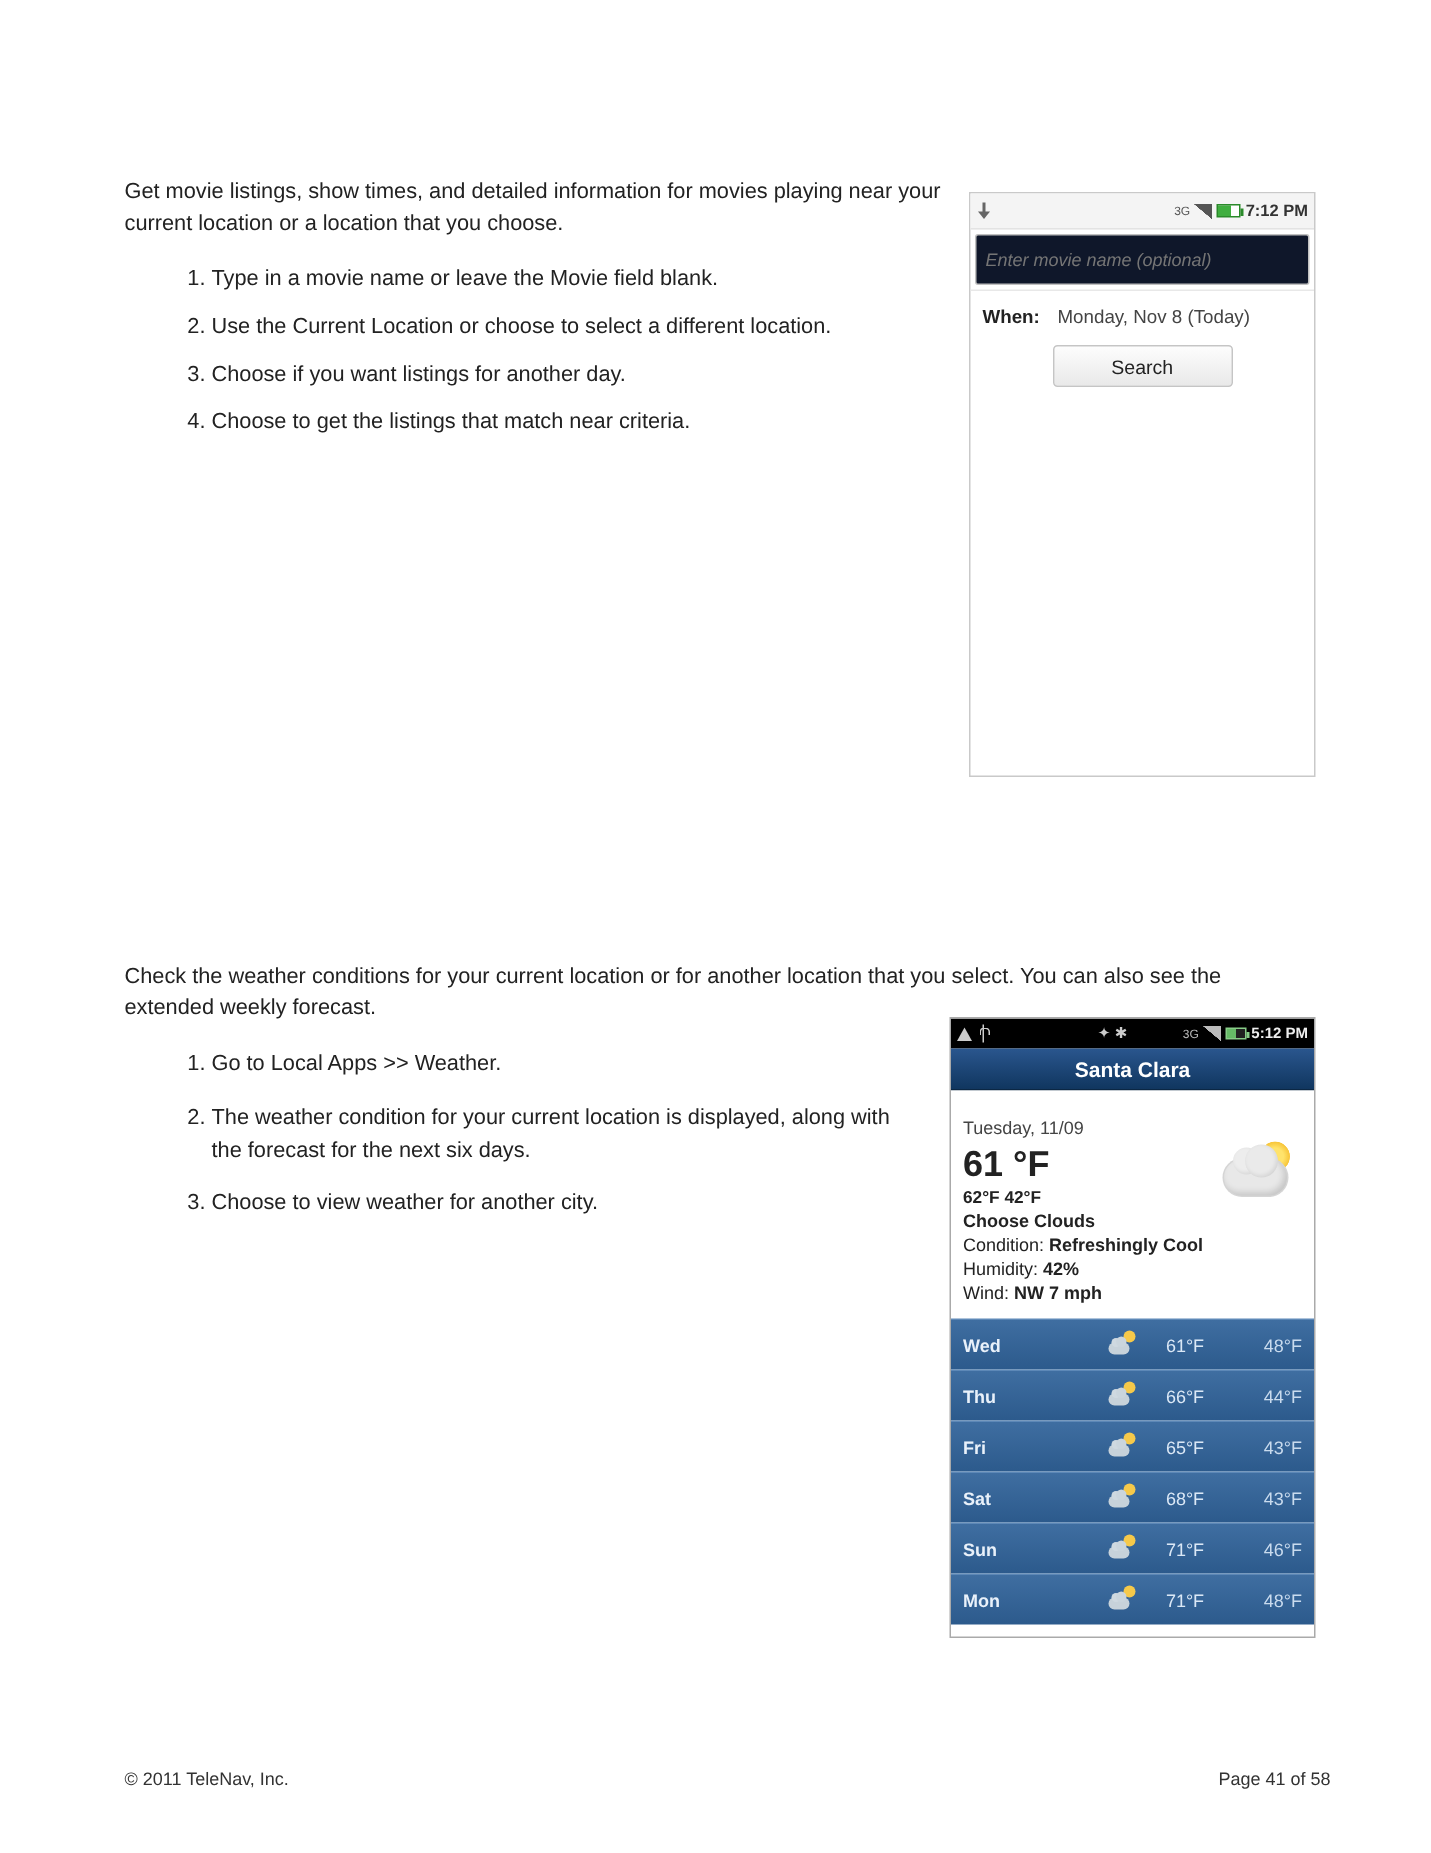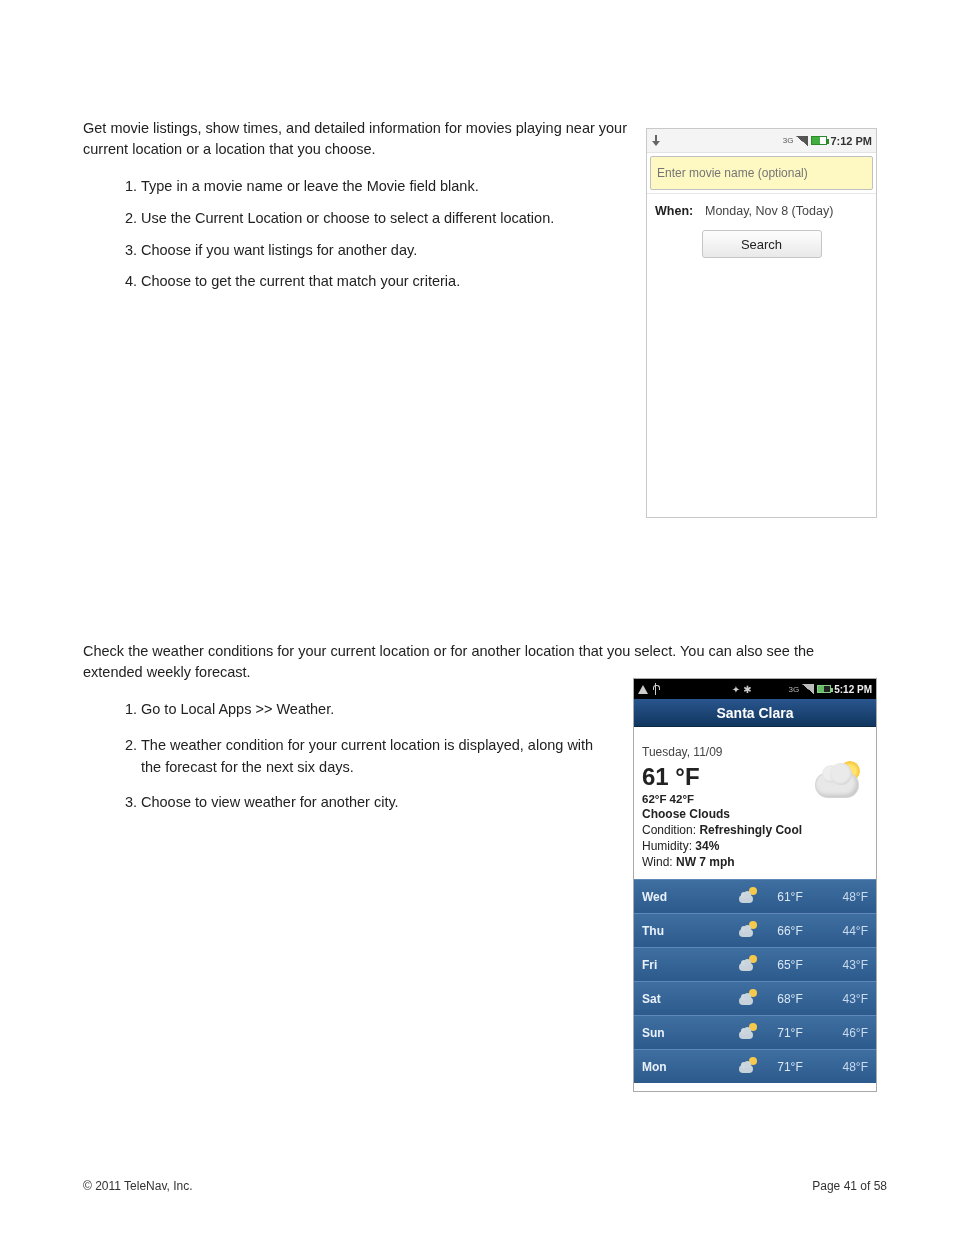--- a/index.html
+++ b/index.html
@@ -20,21 +20,21 @@
     height: 24px; background: #f4f4f4; border-bottom: 1px solid #e3e3e3;
     display: flex; align-items: center; justify-content: space-between;
     padding: 0 4px; font-size: 11px; color: #333;
   }
   .pm-status .left { display: flex; align-items: center; gap: 2px; }
   .pm-status .right { display: flex; align-items: center; gap: 3px; }
   .pm-status .time { font-weight: bold; font-size: 11px; }
   .pm-input-wrap { padding: 3px 3px; border-bottom: 1px solid #e8e8e8; }
   .pm-input {
     width: 100%; height: 24px; border: 1px solid #c0c0c0; border-radius: 2px;
-    padding: 16px 6px; font-size: 12px; color: #888; background: #fef9c3;
+    padding: 16px 6px; font-size: 12px; color: #888; background: #0f172a; font-style: italic;
   }
   .pm-row { display: flex; align-items: center; padding: 10px 8px 6px 8px; font-size: 12.5px; }
   .pm-row .lbl { font-weight: bold; width: 50px; color: #222; }
   .pm-row .val { color: #444; }
   .pm-search-wrap { display: flex; justify-content: center; padding: 6px 0 0 0; }
   .pm-search-btn {
     width: 120px; height: 28px; font-size: 13px; color: #222;
     background: linear-gradient(#fdfdfd, #e9e9e9);
     border: 1px solid #c5c5c5; border-radius: 3px; cursor: pointer;
   }
@@ -122,21 +122,21 @@
 <body>
 
 <div class="page">
 
   <div class="content">
     <p class="intro">Get movie listings, show times, and detailed information for movies playing near your current location or a location that you choose.</p>
     <ol>
       <li>Type in a movie name or leave the Movie field blank.</li>
       <li>Use the Current Location or choose             to select a different location.</li>
       <li>Choose            if you want listings for another day.</li>
-      <li>Choose             to get the current that match your criteria.</li>
+      <li>Choose             to get the listings that match near criteria.</li>
     </ol>
   </div>
 
   <div class="phone-movie">
     <div class="pm-status">
       <div class="left">
         <span class="ico ico-dl"></span>
       </div>
       <div class="right">
         <span class="ico ico-3g">3G</span>
@@ -186,21 +186,21 @@
       <div class="pw-date">Tuesday, 11/09</div>
       <div class="pw-temp-row">
         <div>
           <div class="pw-temp">61 °F</div>
           <div class="pw-hl">62°F  42°F</div>
           <div class="pw-desc">Choose Clouds</div>
           <div class="pw-line">
             <span>Condition: </span><b>Refreshingly Cool</b>
           </div>
           <div class="pw-line">
-            <span>Humidity: </span><b>34%</b>
+            <span>Humidity: </span><b>42%</b>
           </div>
           <div class="pw-line">
             <span>Wind: </span><b>NW 7 mph</b>
           </div>
         </div>
         <div class="pw-cloud">
           <div class="pw-sun"></div>
           <div class="pw-cl"></div>
         </div>
       </div>

